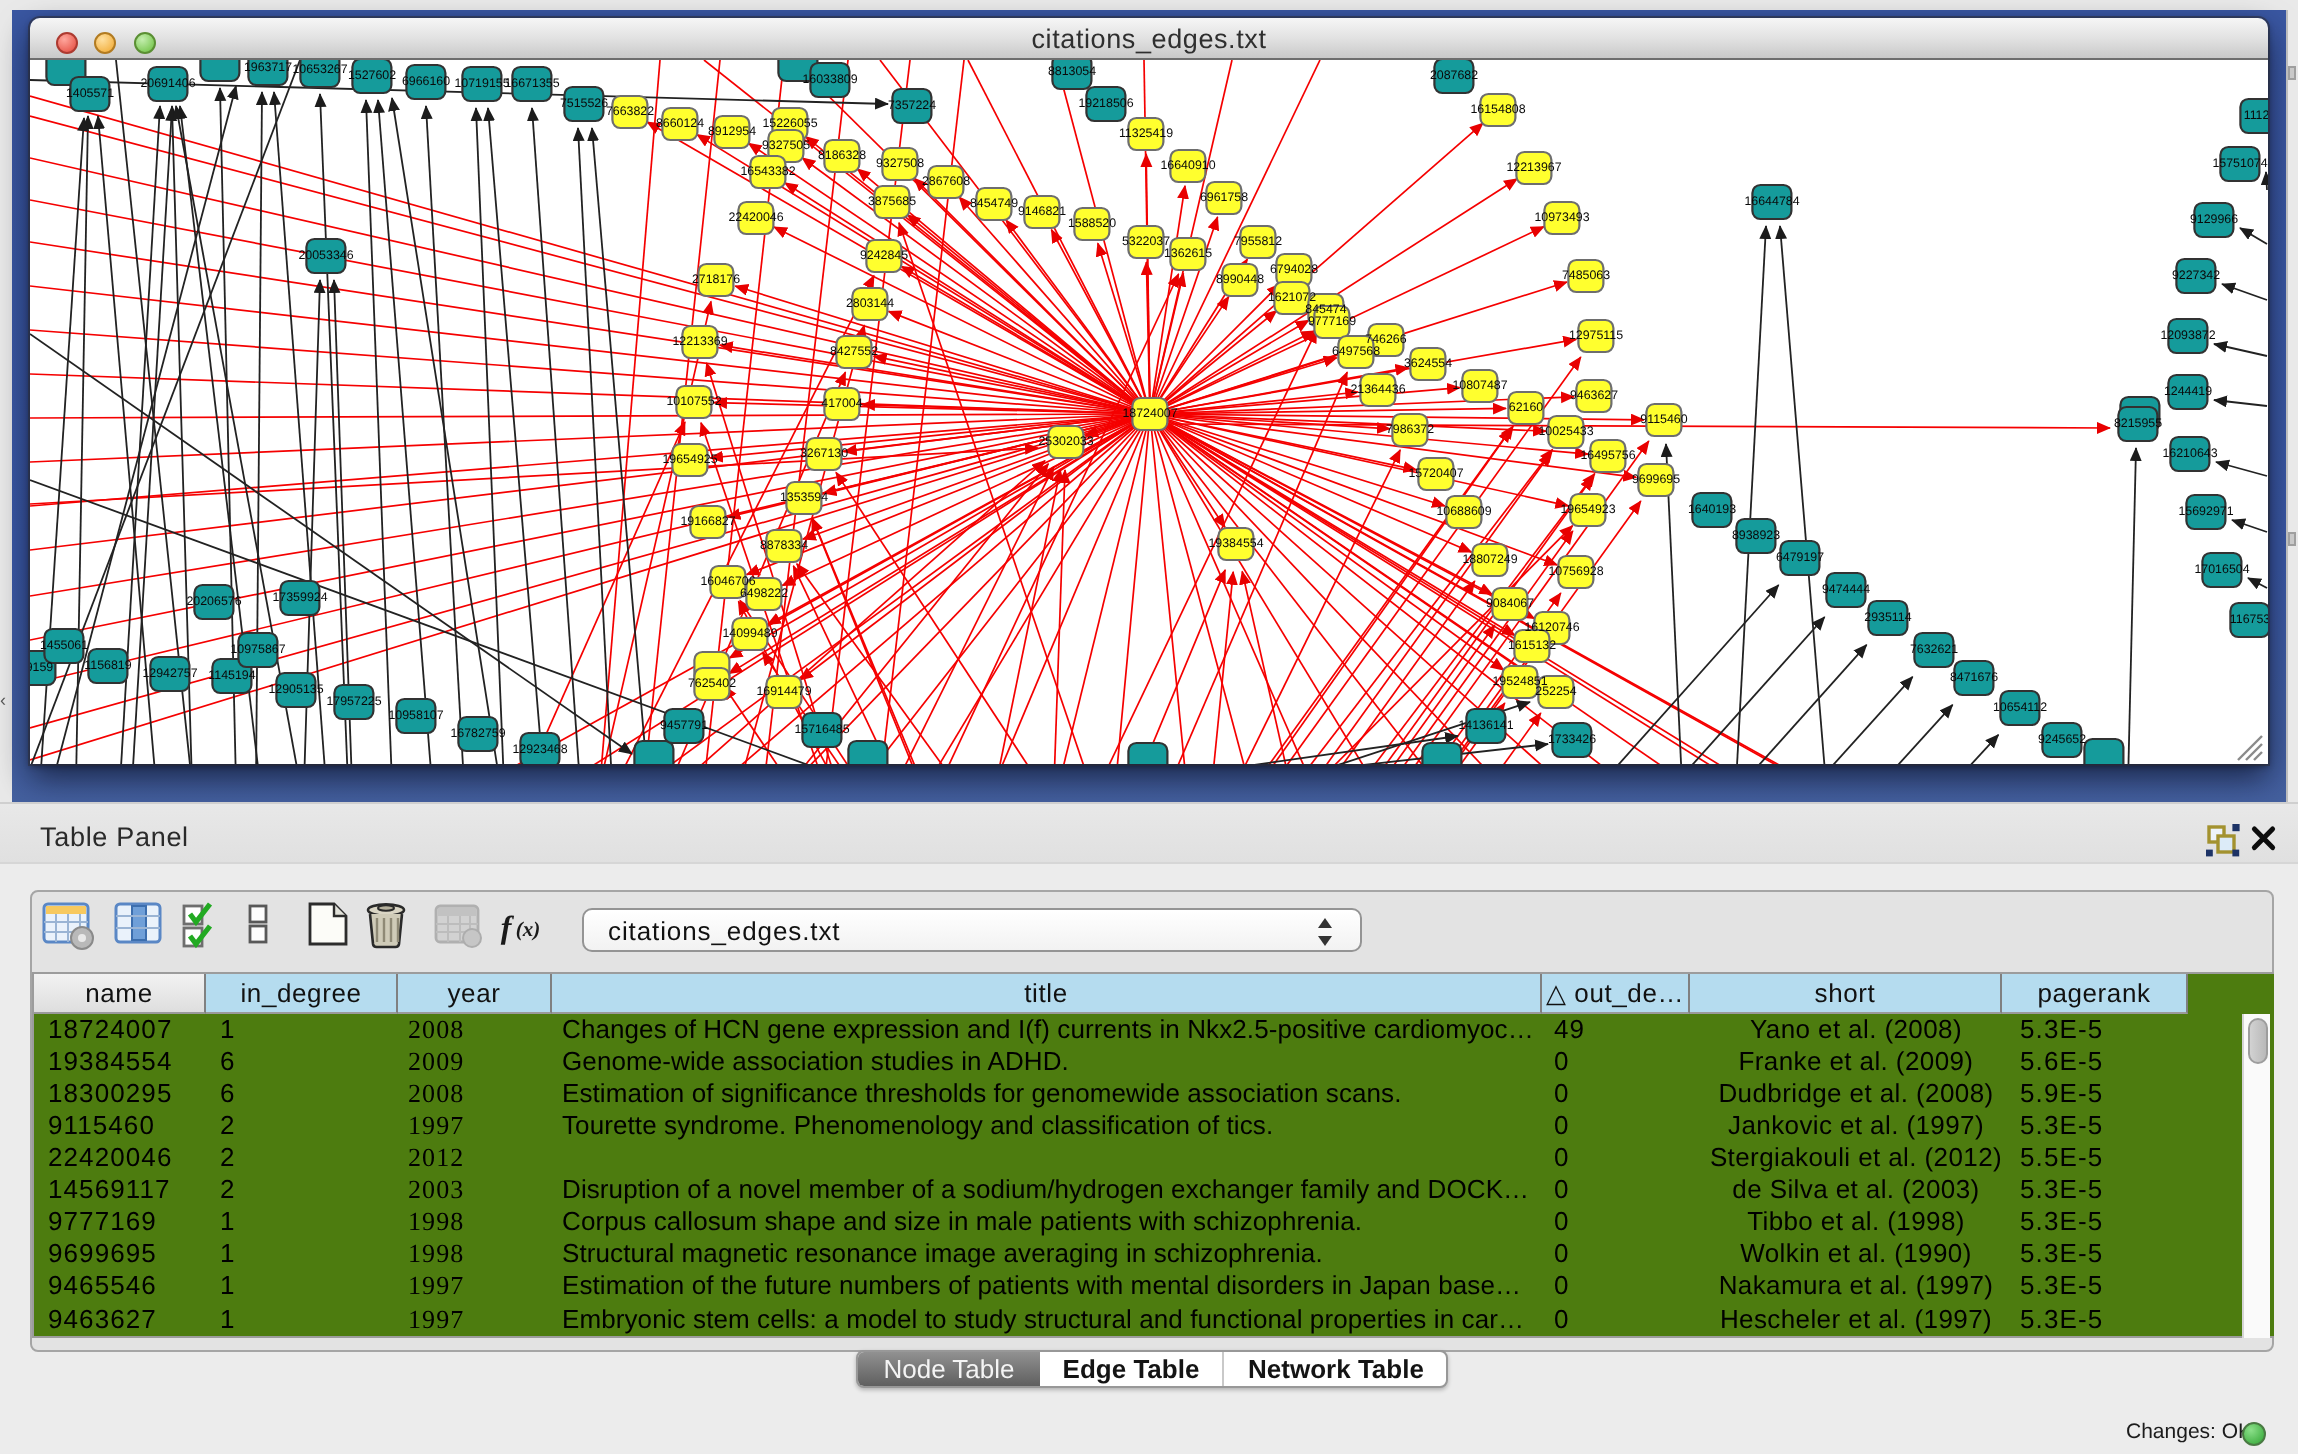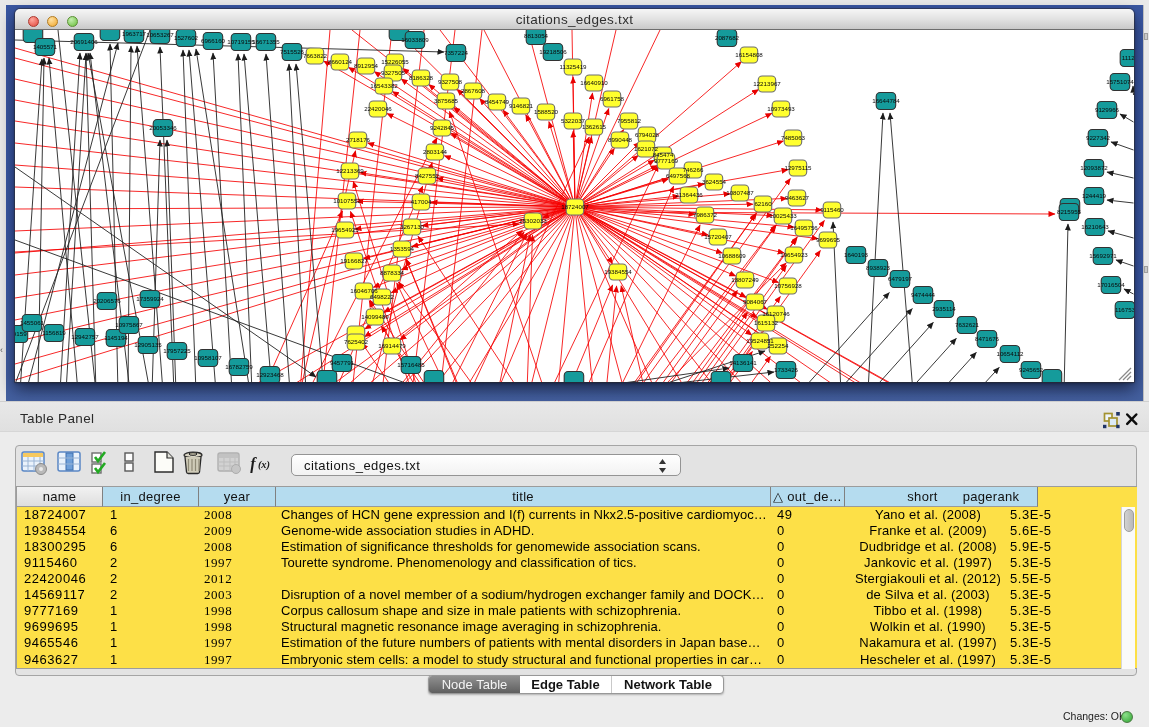--- a/index.html
+++ b/index.html
@@ -25,21 +25,21 @@
 #tpanel .hdrband { position:absolute; left:0; top:0; width:1149px; height:30px;
   background:linear-gradient(180deg,#e8e8e8,#e0e0e0); border-bottom:1px solid #d6d6d6; }
 #tpanel .cap { position:absolute; left:20px; top:9px; font-size:13.5px; letter-spacing:0.35px; color:#2a2a2a; }
 #inner { position:absolute; left:15px; top:43px; width:1122px; height:231px;
   background:#e3e3e3; border:1px solid #a5a5a5; border-radius:4px; }
 #combo { position:absolute; left:275px; top:8px; width:390px; height:22px;
   background:linear-gradient(180deg,#ffffff,#f2f2f2); border:1px solid #949494;
   border-radius:5px; box-shadow:inset 0 1px 1px rgba(255,255,255,.8); }
 #combo span { position:absolute; left:12px; top:3px; font-size:13px; letter-spacing:0.45px; color:#111; }
 #grid { position:absolute; left:0px; top:40px; width:1121px; height:183px;
-  background:#fde047; border:1px solid #9c9c9c; border-right:none; font-size:13px; }
+  background:#4d7c0f; border:1px solid #9c9c9c; border-right:none; font-size:13px; }
 .hd { position:absolute; top:0; height:20px; background:#b5dcef;
   border-right:1px solid #808080; border-bottom:1px solid #9a9a9a;
   font-size:13px; letter-spacing:0.3px; color:#111; text-align:center; line-height:19px; }
 .tr { position:absolute; left:0; width:1105px; height:16.1px; color:#000; }
 .tr .c0,.tr .c1,.tr .c2,.tr .c4,.tr .c6 { letter-spacing:0.55px; }
 .tr .c3 { letter-spacing:0.05px; } .tr .c5 { letter-spacing:0.2px; }
 .tr span { position:absolute; top:1px; white-space:nowrap; }
 .c0 { left:7px; } .c1 { left:93px; } .c2 { left:187px;font-family:Liberation Serif, serif; } .c3 { left:264px; }
 .c4 { left:760px; } .c5 { left:833px; width:156px; text-align:center; } .c6 { left:993px; }
 #vsb { position:absolute; left:1104px; top:20px; width:14px; height:162px;
@@ -645,21 +645,21 @@
           <path d="M4.5,14 L8,9 L1,9 z" fill="#333"></path>
       </svg>
     </div>
     <div id="grid">
       <div class="hd" style="left:0;width:86px;background:linear-gradient(180deg,#f2f2f2,#dedede)">name</div>
       <div class="hd" style="left:86px;width:96px">in_degree</div>
       <div class="hd" style="left:182px;width:77px">year</div>
       <div class="hd" style="left:259px;width:495px">title</div>
       <div class="hd" style="left:754px;width:74px">△ out_de…</div>
       <div class="hd" style="left:828px;width:156px">short</div>
-      <div class="hd" style="left:928px;width:93px">pagerank</div>
+      <div class="hd" style="left:984px;width:93px">pagerank</div>
       <div class="tr" style="top:19.0px">
           <span class="c0">18724007</span>
           <span class="c1">1</span>
           <span class="c2">2008</span>
           <span class="c3">Changes of HCN gene expression and I(f) currents in Nkx2.5-positive cardiomyoc…</span>
           <span class="c4">49</span>
           <span class="c5">Yano et al. (2008)</span>
           <span class="c6">5.3E-5</span>
         </div>
         <div class="tr" style="top:35.0px">

